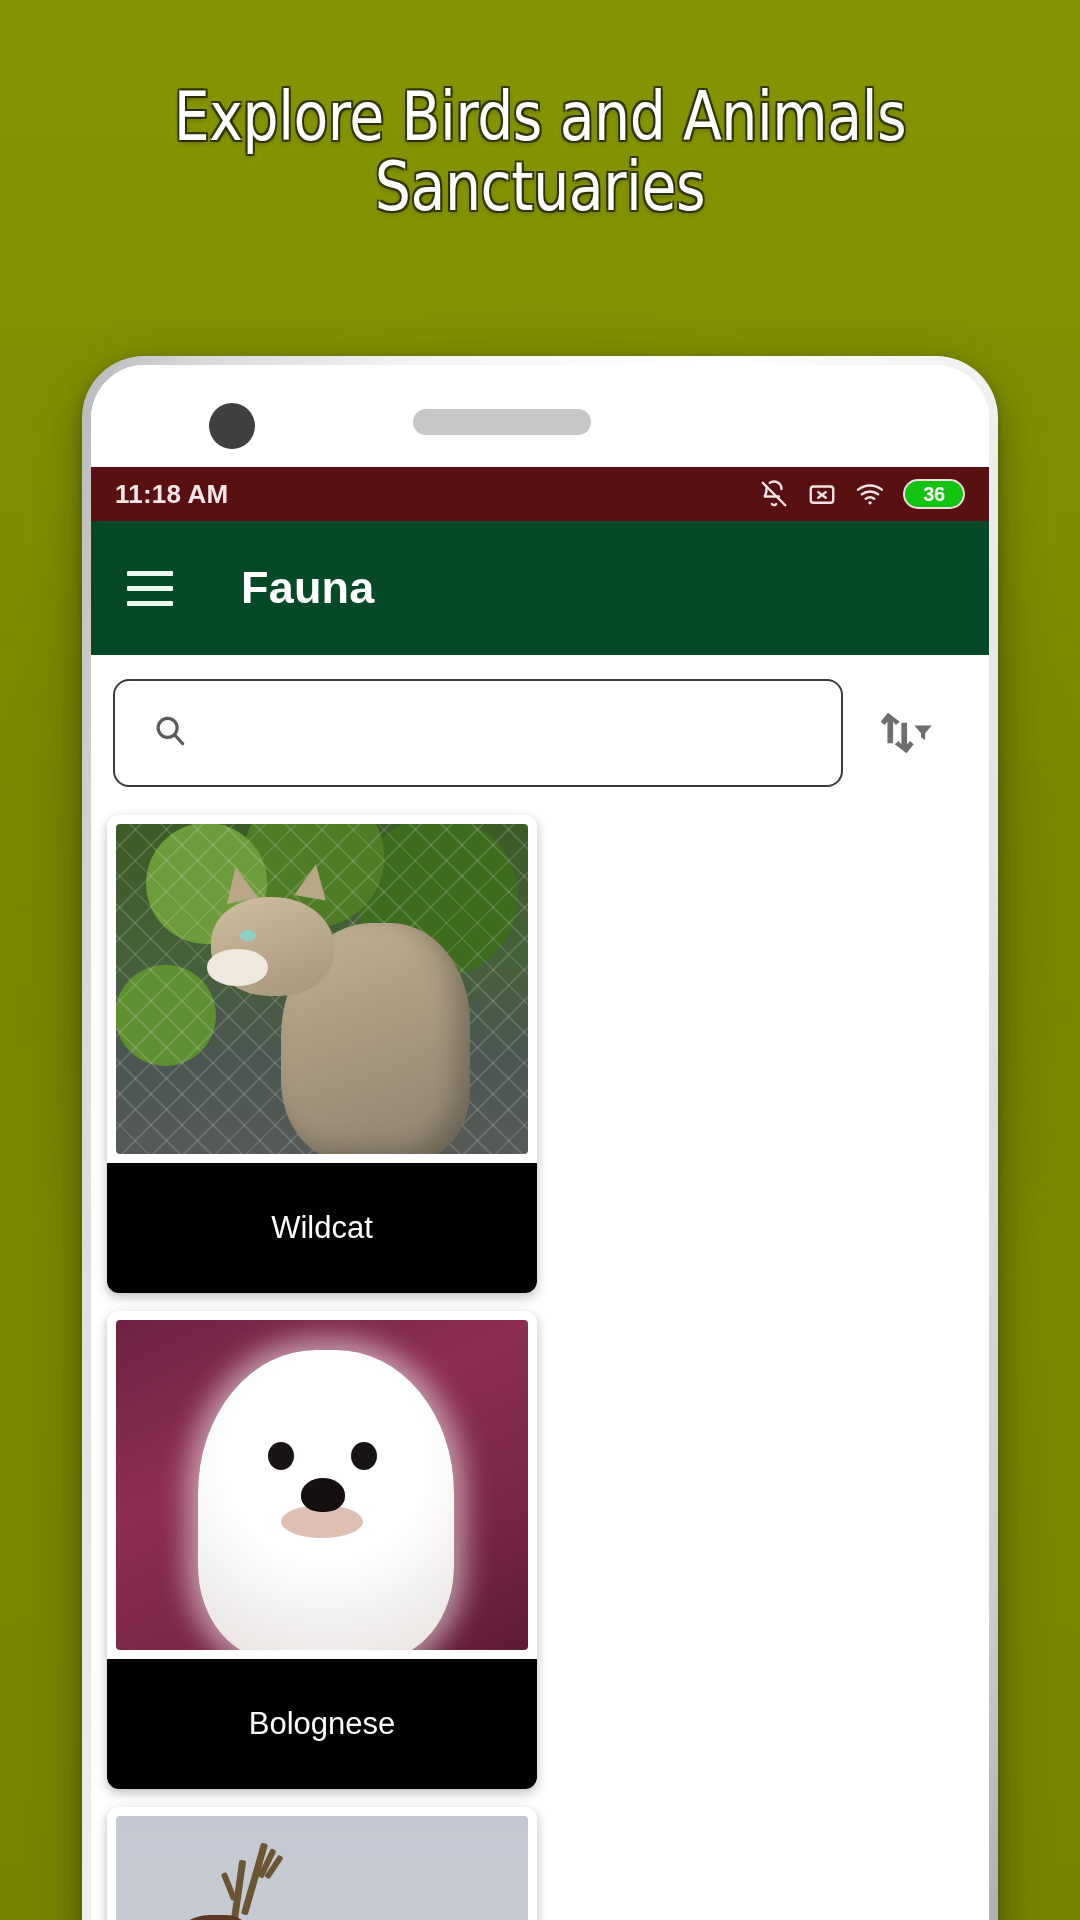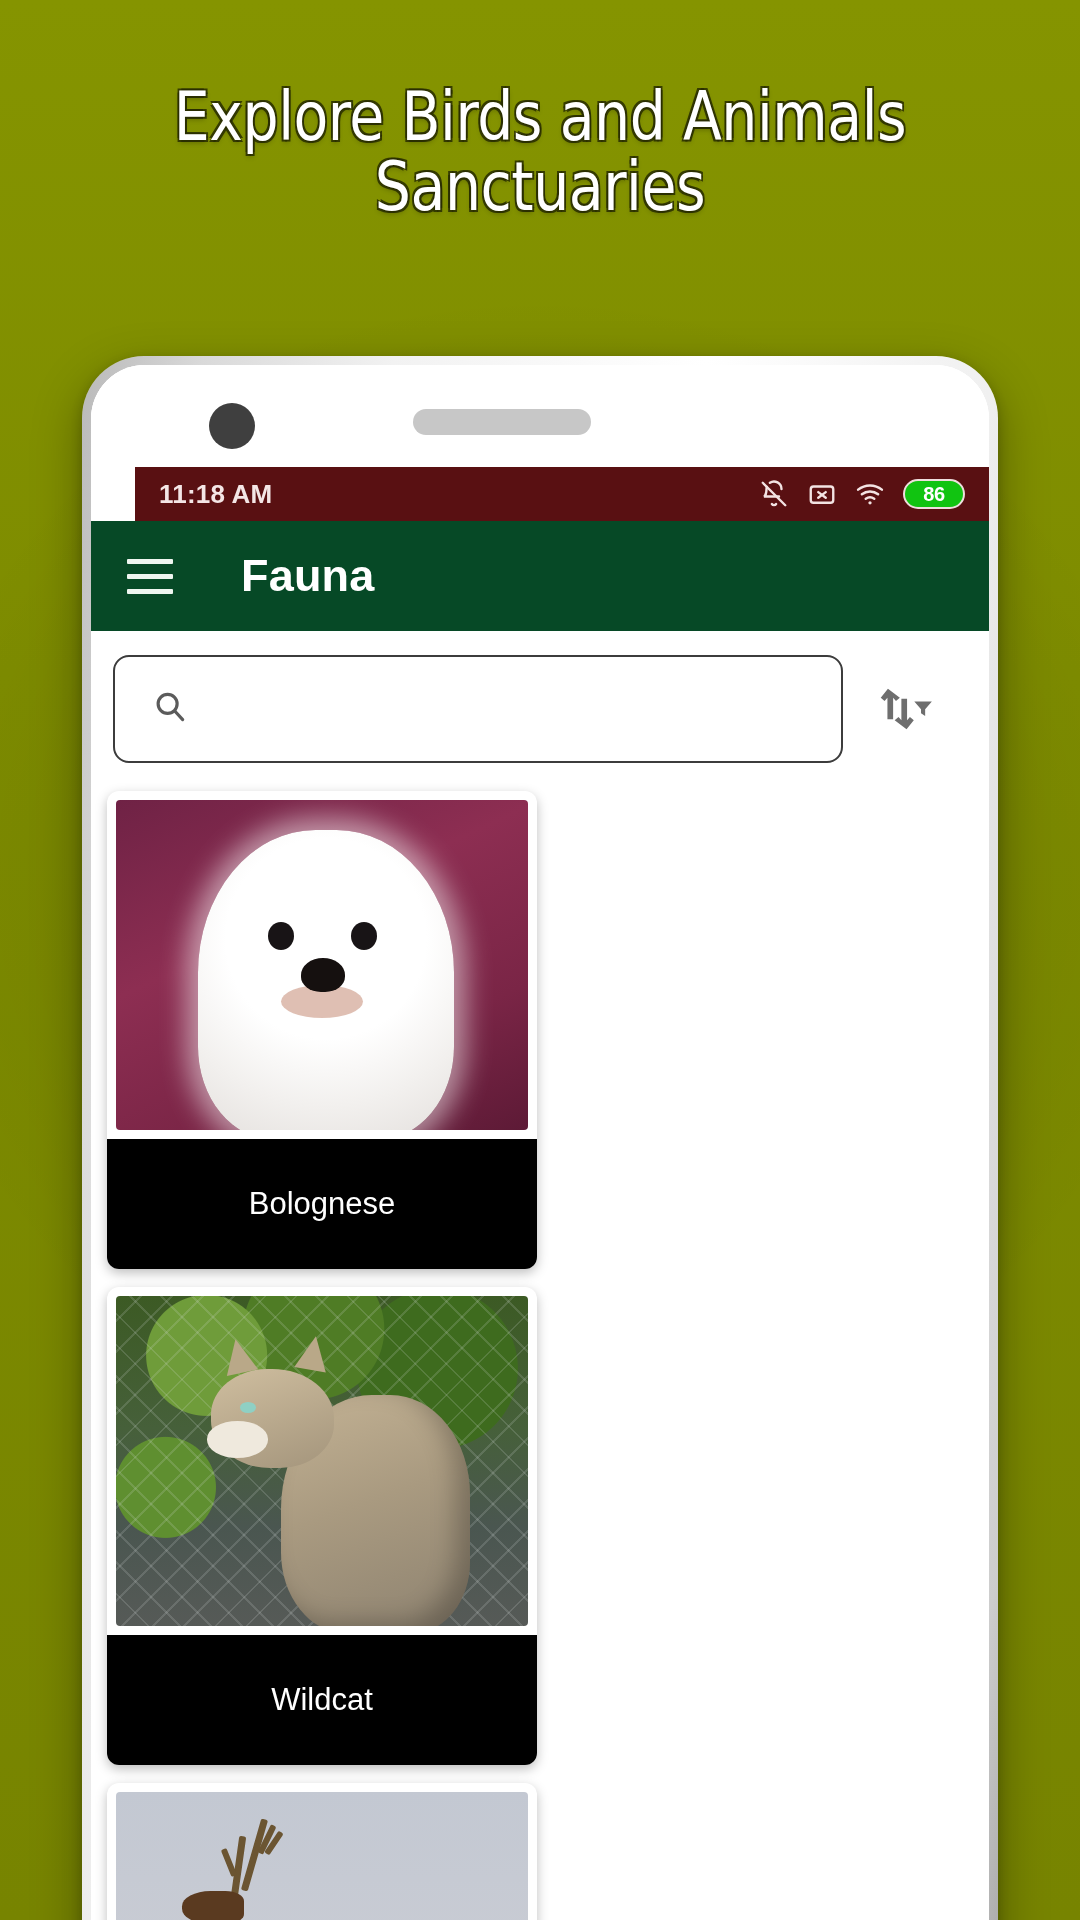--- a/index.html
+++ b/index.html
@@ -106,21 +106,20 @@
   }
 
   
   .statusbar {
     height: 54px;
     background: #591012;
     display: flex;
     align-items: center;
     justify-content: space-between;
     padding: 0 24px 0 24px;
-    margin-left: 44px;
   }
   .status-time {
     color: #f4e6e6;
     font-size: 26px;
     font-weight: bold;
     letter-spacing: 0.2px;
   }
   .status-icons {
     display: flex;
     align-items: center;
@@ -137,21 +136,21 @@
     border: 2px solid #efdede;
     background: #11c411;
     color: #ffffff;
     font-size: 20px;
     font-weight: bold;
     letter-spacing: -0.3px;
   }
 
   
   .appbar {
-    height: 110px;
+    height: 134px;
     background: #064926;
     display: flex;
     align-items: center;
     padding-left: 36px;
   }
   .hamburger {
     width: 46px;
     display: flex;
     flex-direction: column;
     gap: 10px;
@@ -382,21 +381,21 @@
 
             <span>
               <svg width="30" height="30" viewBox="0 0 24 24" fill="none" stroke="#f3e3e3" stroke-width="2" stroke-linecap="round">
                 <path d="M2.5 8.5a15 15 0 0 1 19 0"></path>
                 <path d="M5.5 12.2a10.5 10.5 0 0 1 13 0"></path>
                 <path d="M8.6 15.8a6 6 0 0 1 6.8 0"></path>
                 <circle cx="12" cy="19" r="1.3" fill="#f3e3e3" stroke="none"></circle>
               </svg>
             </span>
 
-            <span class="batt">86</span>
+            <span class="batt">36</span>
           </div>
         </div>
 
         <div class="appbar">
           <div class="hamburger">
             <span></span>
               <span></span>
               <span></span>
           </div>
           <div class="appbar-title">Fauna</div>
@@ -415,51 +414,51 @@
           <div class="sortbtn">
             <svg width="62" height="62" viewBox="0 0 24 24" fill="#6e6e6e">
               <path d="M5.4 4.2 2.6 7.6l1.5 1.3 1.1-1.3V16h2.2V7.6l1.1 1.3 1.5-1.3z"></path>
               <path d="M12.6 19.8l2.8-3.4-1.5-1.3-1.1 1.3V8h-2.2v8.4L9.5 15.1 8 16.4z"></path>
               <path d="M15.6 9.1h6.8l-2.6 3v2.6l-1.6-1.1v-1.5z"></path>
             </svg>
           </div>
         </div>
 
         <div class="grid">
-
-          <div class="card">
-            <div class="card-img">
-              <div class="scene sc-bolognese">
-                <div class="fur"></div>
-                <div class="snout"></div>
-                <div class="e1"></div>
-                  <div class="e2"></div>
-                <div class="nose"></div>
-              </div>
-            </div>
-            <div class="card-label">Bolognese</div>
-          </div>
 
           <div class="card">
             <div class="card-img">
               <div class="scene sc-wildcat">
                 <div class="fence"></div>
                 <div class="ear1"></div>
                   <div class="ear2"></div>
                 <div class="body"></div>
                 <div class="head"></div>
                 <div class="muzzle"></div>
                 <div class="eye"></div>
               </div>
             </div>
             <div class="card-label">Wildcat</div>
           </div>
 
           <div class="card">
             <div class="card-img">
+              <div class="scene sc-bolognese">
+                <div class="fur"></div>
+                <div class="snout"></div>
+                <div class="e1"></div>
+                  <div class="e2"></div>
+                <div class="nose"></div>
+              </div>
+            </div>
+            <div class="card-label">Bolognese</div>
+          </div>
+
+          <div class="card">
+            <div class="card-img">
               <div class="scene sc-reddeer">
 
                 <div class="antler">
                   <i style="left:22%;top:20%;width:7px;height:72%;transform:rotate(8deg)"></i>
                   <i style="left:40%;top:0%;width:7px;height:86%;transform:rotate(16deg)"></i>
                   <i style="left:12%;top:34%;width:6px;height:34%;transform:rotate(-22deg)"></i>
                   <i style="left:54%;top:6%;width:6px;height:36%;transform:rotate(26deg)"></i>
                   <i style="left:62%;top:14%;width:6px;height:30%;transform:rotate(34deg)"></i>
                 </div>
 

